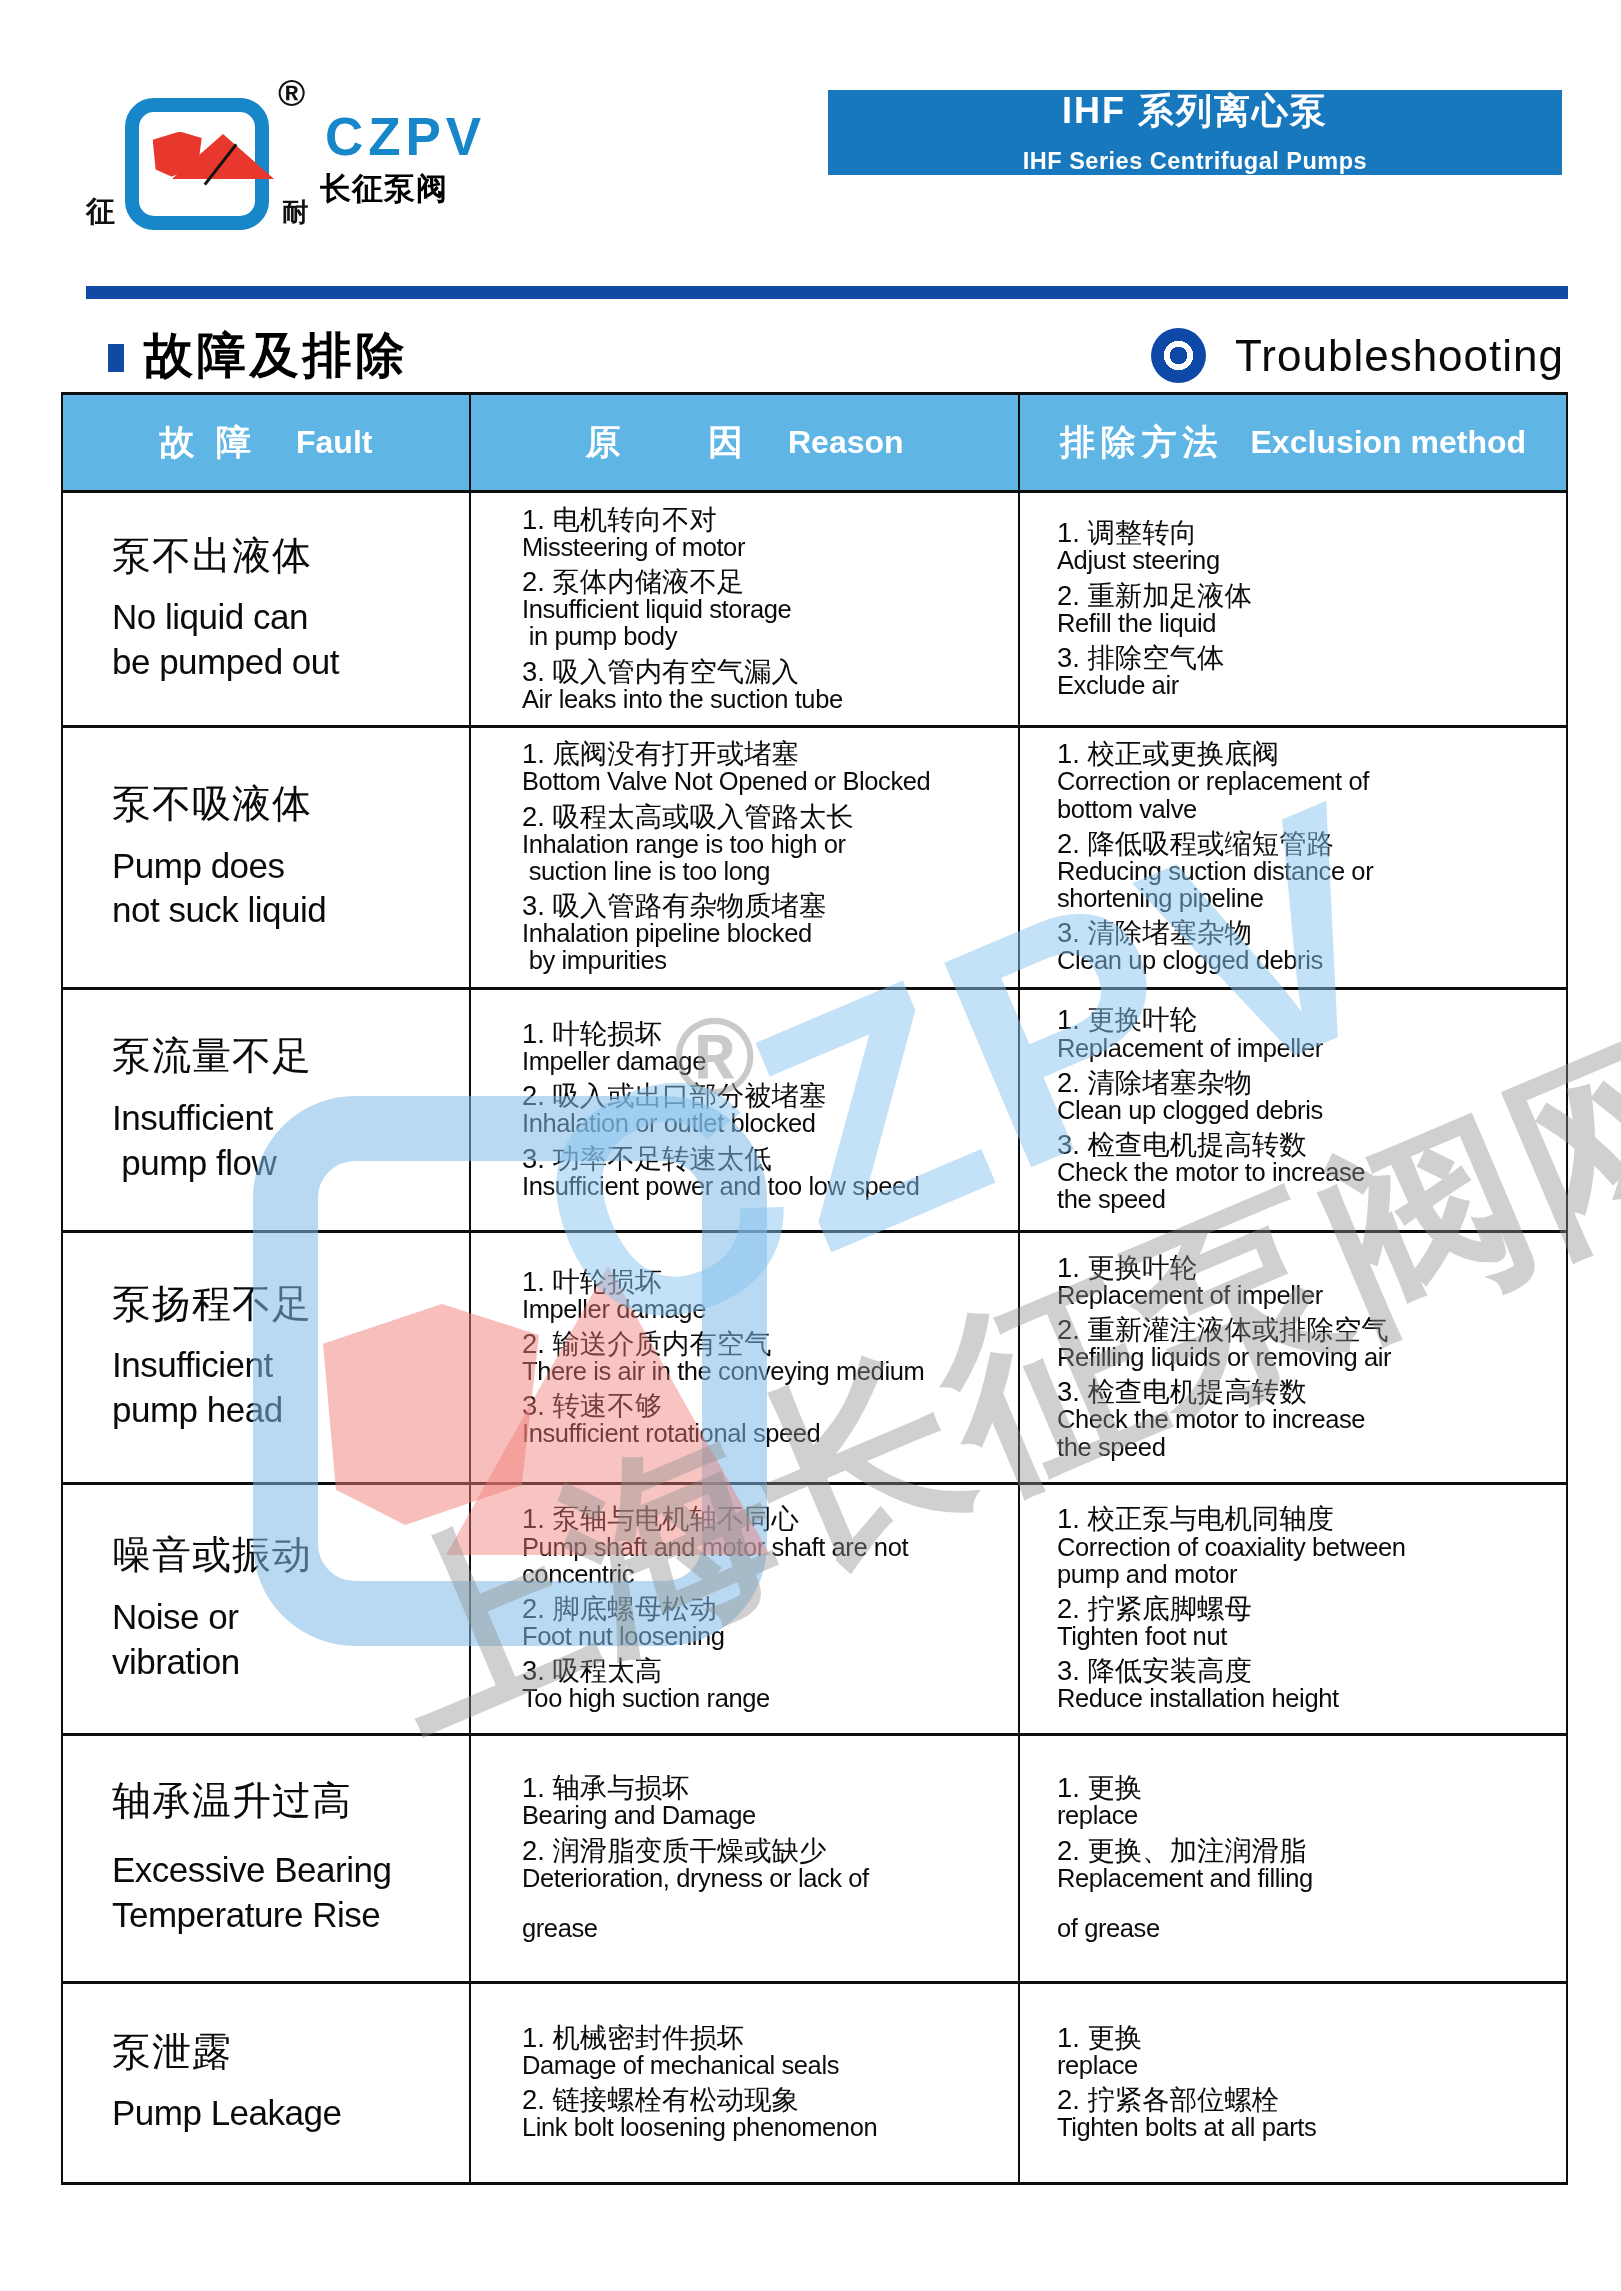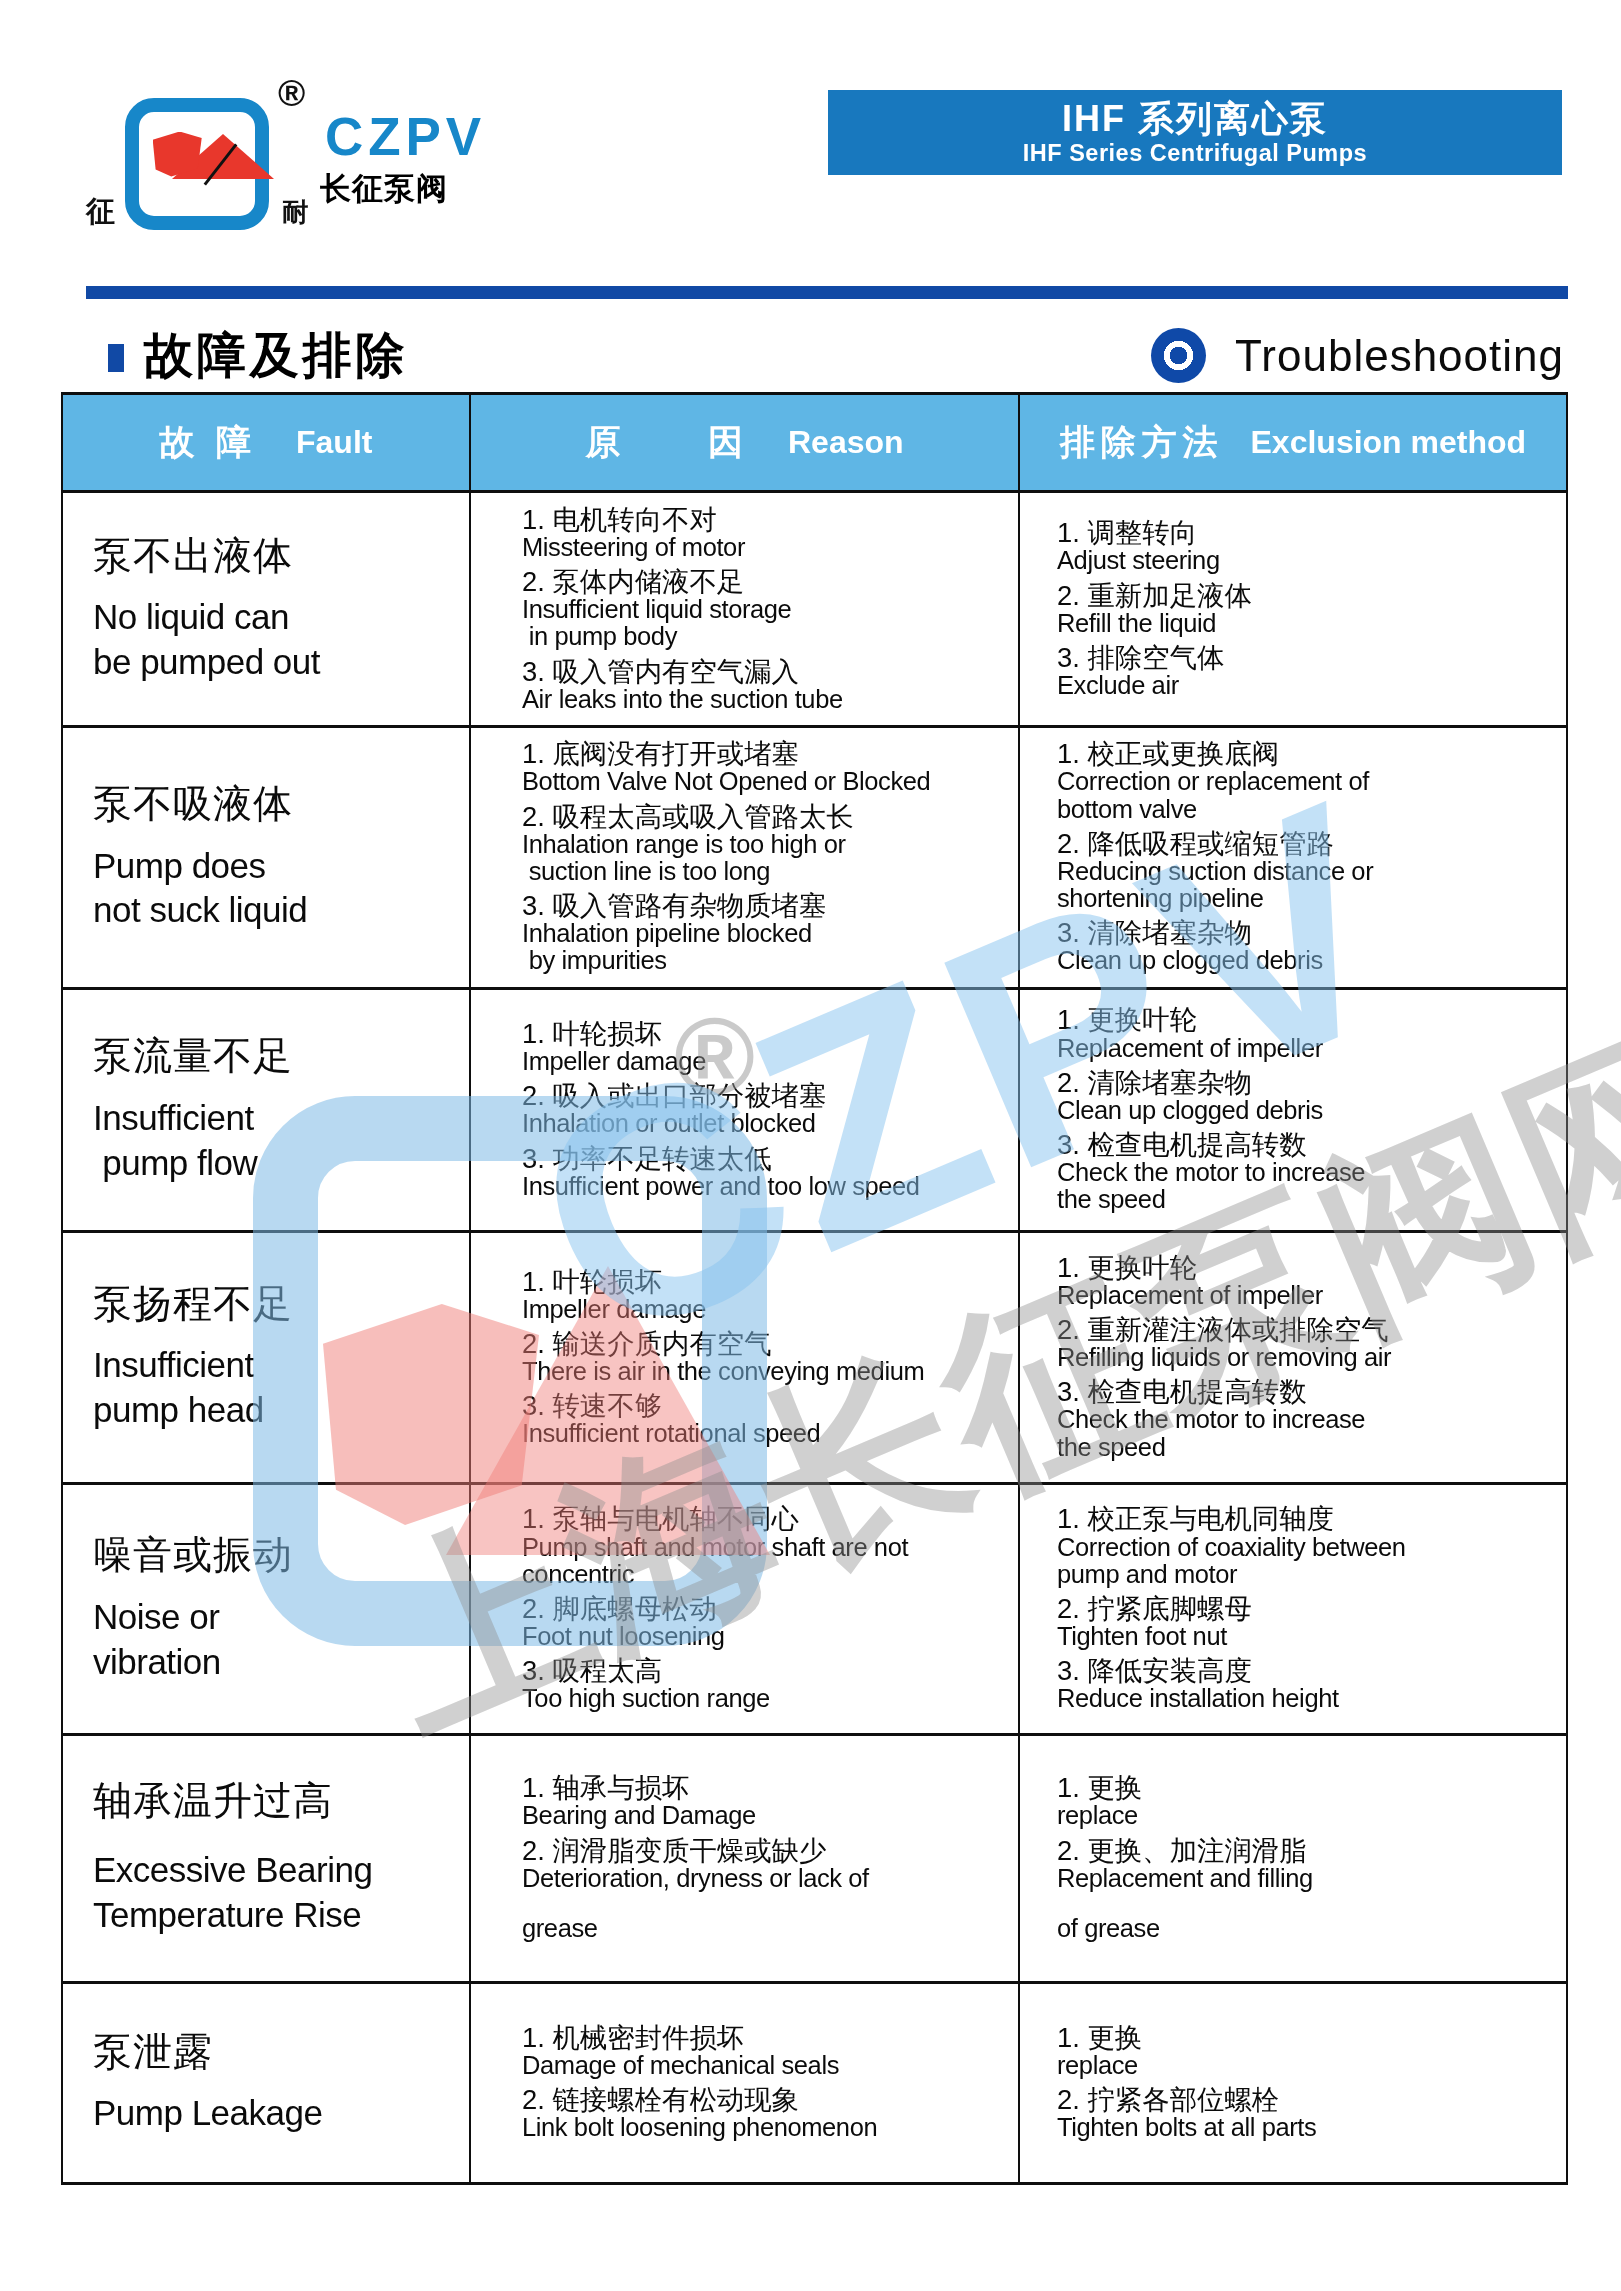--- a/index.html
+++ b/index.html
@@ -19,21 +19,21 @@
                       transform:rotate(38deg);}
   .logo-reg{position:absolute;left:278px;top:73px;font-size:37px;font-weight:700;color:#111;}
   .logo-en{position:absolute;left:325px;top:110px;font-size:53px;font-weight:800;color:#1787C9;
            letter-spacing:4.9px;line-height:1;}
   .logo-cn{position:absolute;left:320px;top:173px;font-size:31px;font-weight:900;color:#000;
            letter-spacing:1px;line-height:1;}
   .logo-char-l{position:absolute;left:86px;top:192px;font-size:29px;font-weight:700;color:#111;}
   .logo-char-r{position:absolute;left:282px;top:194px;font-size:26.5px;font-weight:700;color:#111;}
 
   .banner{position:absolute;left:828px;top:90px;width:734px;height:85px;background:#1878BE;
-          display:flex;flex-direction:column;align-items:center;justify-content:center;color:#fff;}
+          display:flex;flex-direction:column;align-items:center;justify-content:space-between;color:#fff;}
   .banner-cn{font-size:36px;font-weight:700;letter-spacing:2px;line-height:1.15;}
   .banner-en{font-size:23.5px;font-weight:600;letter-spacing:0.5px;line-height:1.2;}
 
   .divider{position:absolute;left:86px;top:286px;width:1482px;height:12.7px;background:#1149A5;}
 
   
   .section-row{position:absolute;left:86px;top:320px;width:1478px;height:71px;
                display:flex;align-items:center;justify-content:space-between;}
   .section-left{display:flex;align-items:center;}
   .bullet{width:16.7px;height:28px;background:#1149A5;margin:5.9px 19.6px 0 21.6px;}
@@ -56,21 +56,21 @@
   .g45{gap:39px;text-align:center;} .g30{gap:27px;}
 
   tbody tr:nth-child(1){height:232px;}
   tbody tr:nth-child(2){height:243px;}
   tbody tr:nth-child(3){height:243px;}
   tbody tr:nth-child(4){height:252px;}
   tbody tr:nth-child(5){height:251px;}
   tbody tr:nth-child(6){height:248px;}
   tbody tr:nth-child(7){height:201px;}
 
-  td.fault{padding-left:30px;}
+  td.fault{padding-left:49px;}
   .fault-cn{font-size:39px;color:#0b0b0b;line-height:1.2;margin-bottom:15.7px;letter-spacing:1px;}
   .fault-en{font-size:35px;color:#0b0b0b;line-height:1.28;white-space:pre;letter-spacing:-0.5px;}
   tbody tr:nth-child(6) .fault-cn{margin-bottom:23.5px;}
 
   td.reason{padding:5.9px 7.8px 5.9px 51px;}
   td.method{padding:5.9px 7.8px 5.9px 37px;}
   .item{margin:5.9px 0;}
   .cn-line{font-size:27.4px;line-height:1.06;color:#0b0b0b;white-space:pre;}
   .en-line{font-size:25.5px;line-height:1.07;color:#0b0b0b;white-space:pre;letter-spacing:-0.4px;}
   .gap-line{height:23.5px;}

